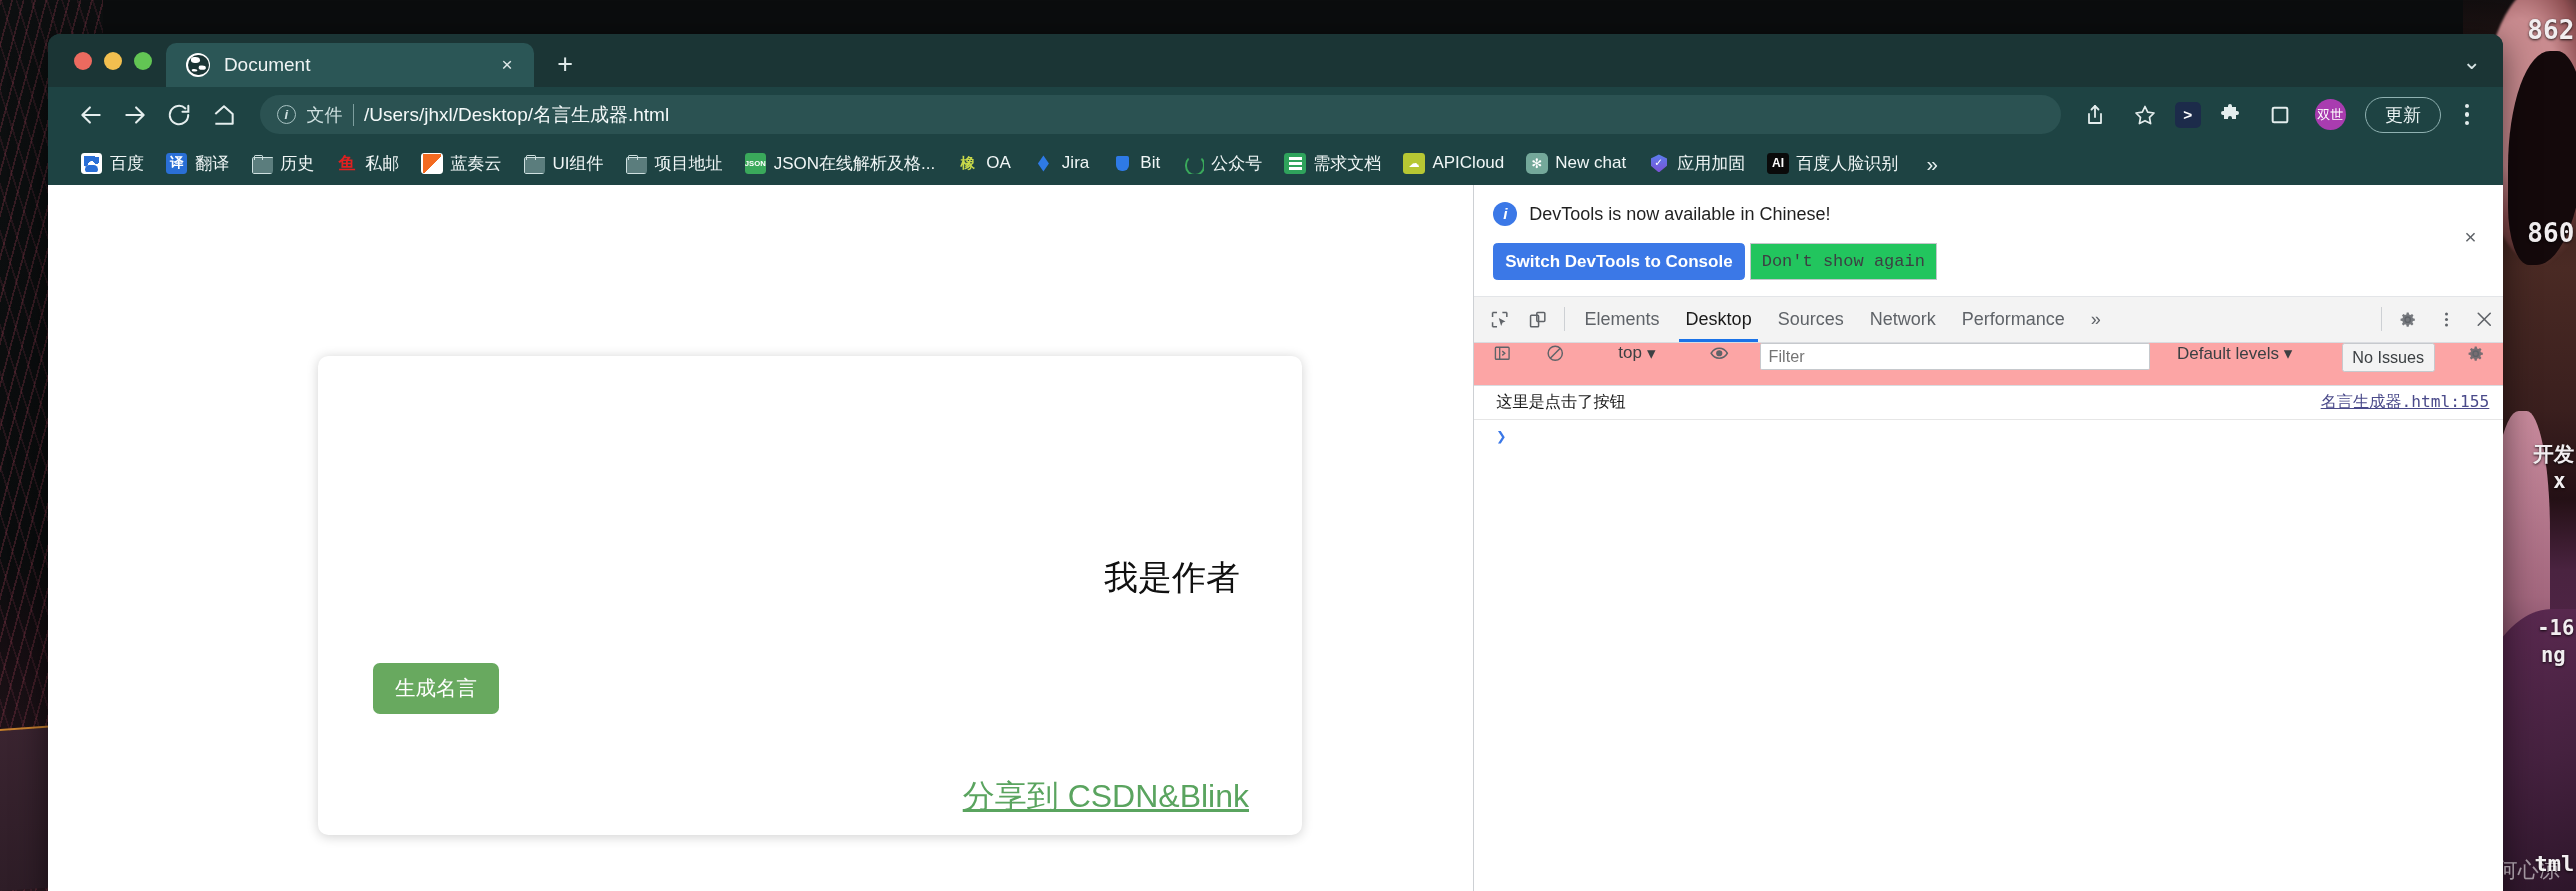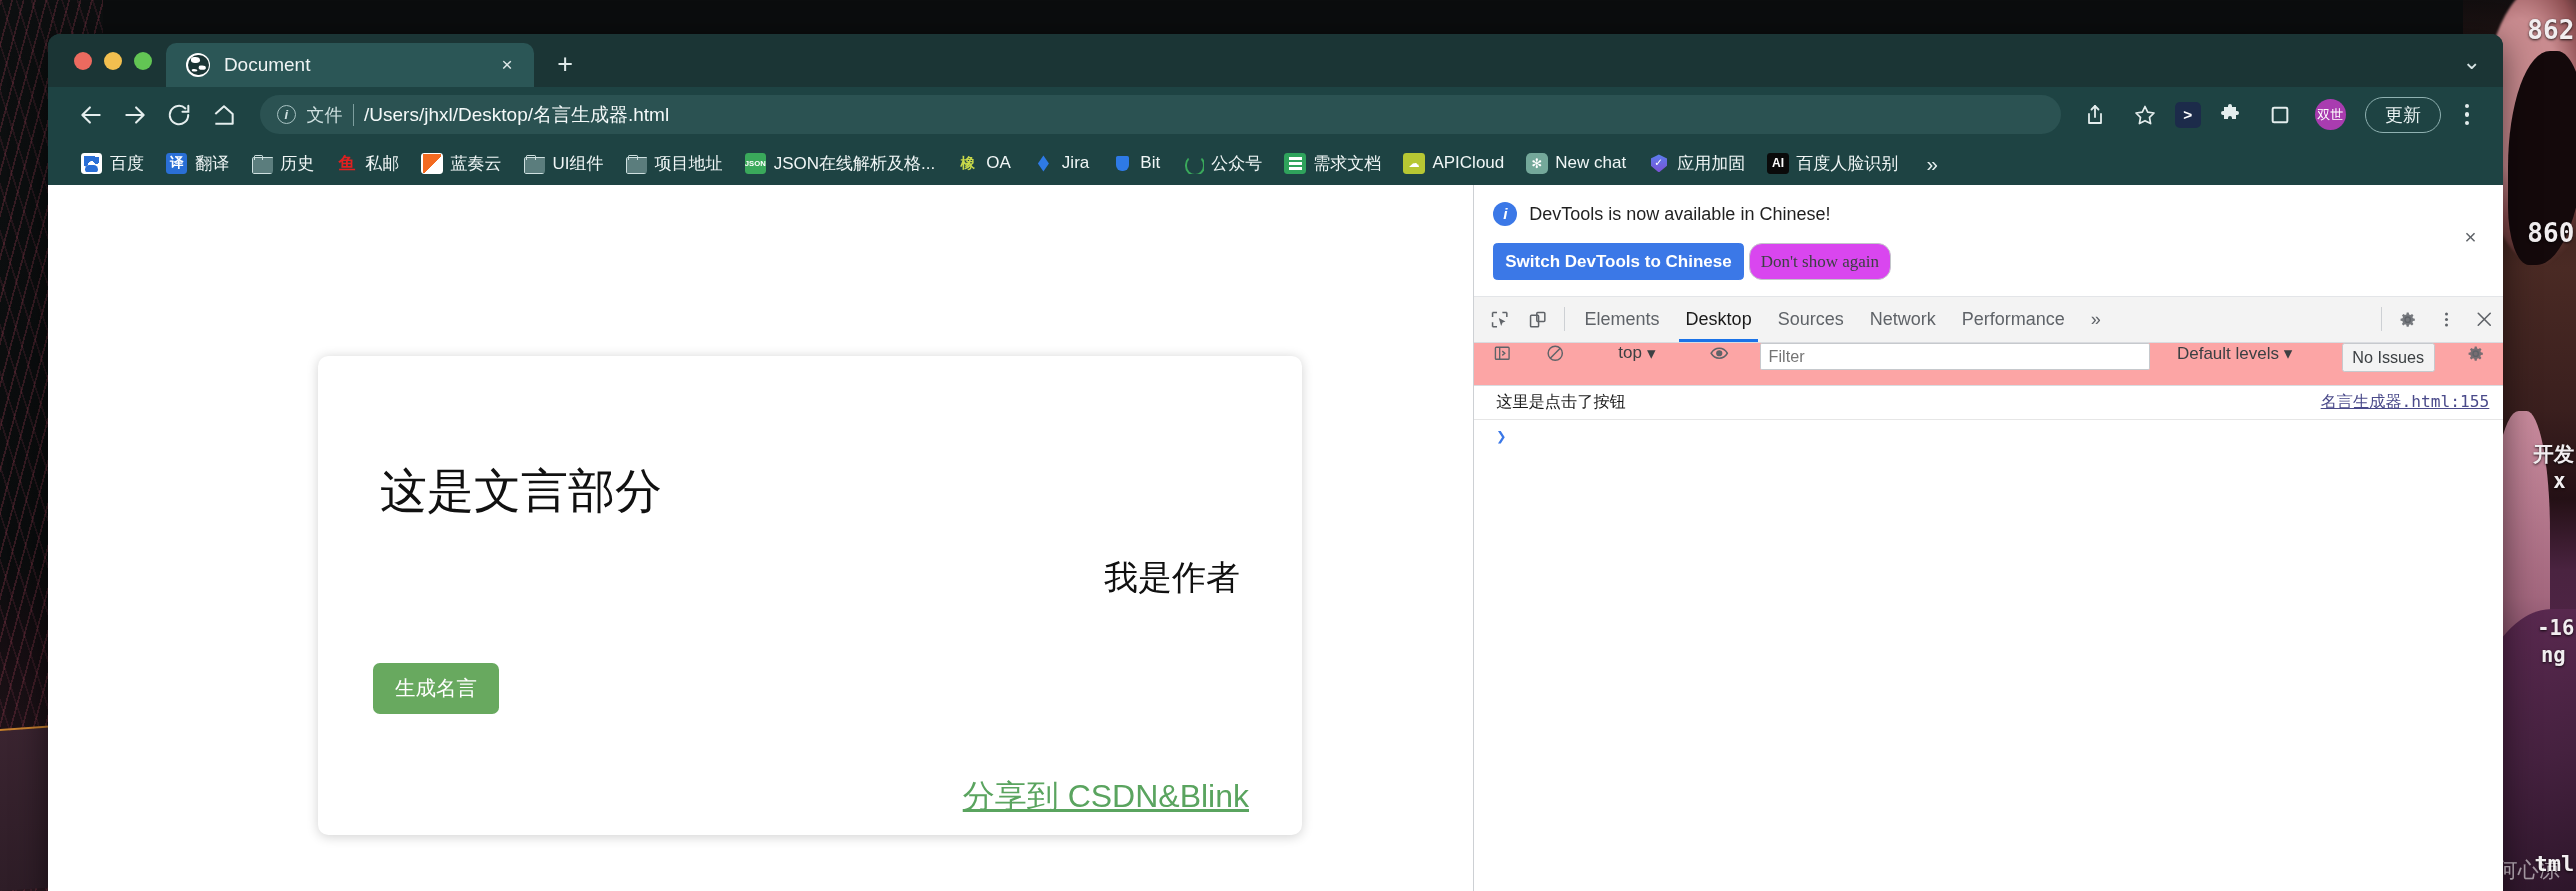--- a/index.html
+++ b/index.html
@@ -291,23 +291,23 @@
     display: flex; align-items: center; justify-content: center; flex: none;
   }
   .dt-notice-text { font-size: 18px; color: #1f1f1f; }
   .dt-notice-btns { display: flex; gap: 5.1px; margin-top: 17px; }
   .btn-primary {
     background: #3b78e7; color: #fff; border: 0.9px solid #3b78e7;
     border-radius: 4.3px; padding: 7.7px 11px; font-size: 17px;
     font-family: inherit; font-weight: bold; white-space: nowrap;
   }
   .btn-plain {
-    background: #d946ef; color: #3c4043; border: 0.9px solid #c3c6ca;
-    border-radius: 13px; padding: 7.7px 11px; font-size: 17px;
-    font-family: Liberation Serif, serif; white-space: nowrap;
+    background: #22c55e; color: #3c4043; border: 0.9px solid #c3c6ca;
+    border-radius: 0; padding: 7.7px 11px; font-size: 17px;
+    font-family: Liberation Mono, monospace; white-space: nowrap;
   }
   .notice-close {
     position: absolute; right: 19px; top: 38px;
     width: 27px; height: 27px; color: #5f6368; font-size: 20.5px;
     display: flex; align-items: center; justify-content: center;
   }
   .dt-tabs {
     height: 46px; background: #f3f3f3; border-bottom: 0.9px solid #dadce0;
     display: flex; align-items: stretch; padding-left: 6.8px;
   }
@@ -540,36 +540,35 @@
       <span class="bm-ico ico-ai">AI</span>
       <span>百度人脸识别</span>
     </div>
     <span class="bm-more">»</span>
   </div>
 
   <div class="content">
 
     <div class="viewport">
       <div class="card">
-        <div class="quote-text">这是文言部分</div>
         <div class="quote-author">我是作者</div>
         <button class="gen-btn">生成名言</button>
         <a class="share-link" href="#">分享到 CSDN&amp;Blink</a>
       </div>
     </div>
 
     <div class="devtools">
 
       <div class="dt-notice">
         <div class="dt-notice-row">
           <span class="info-badge">i</span>
           <span class="dt-notice-text">DevTools is now available in Chinese!</span>
         </div>
         <div class="dt-notice-btns">
-          <button class="btn-primary">Switch DevTools to Chinese</button>
+          <button class="btn-primary">Switch DevTools to Console</button>
           <button class="btn-plain">Don't show again</button>
         </div>
         <span class="notice-close">×</span>
       </div>
 
       <div class="dt-tabs">
         <div class="dt-icobtn">
           <svg width="21.4" height="21.4" viewBox="0 0 24 24" fill="none" stroke="currentColor" stroke-width="1.7">
               <path d="M4 4h5M4 4v5M20 4h-5M20 4v5M4 20h5M4 20v-5"></path>
               <path d="M11 10l7.5 4-3.2 1.1L13.6 19z" fill="currentColor" stroke="none"></path>

